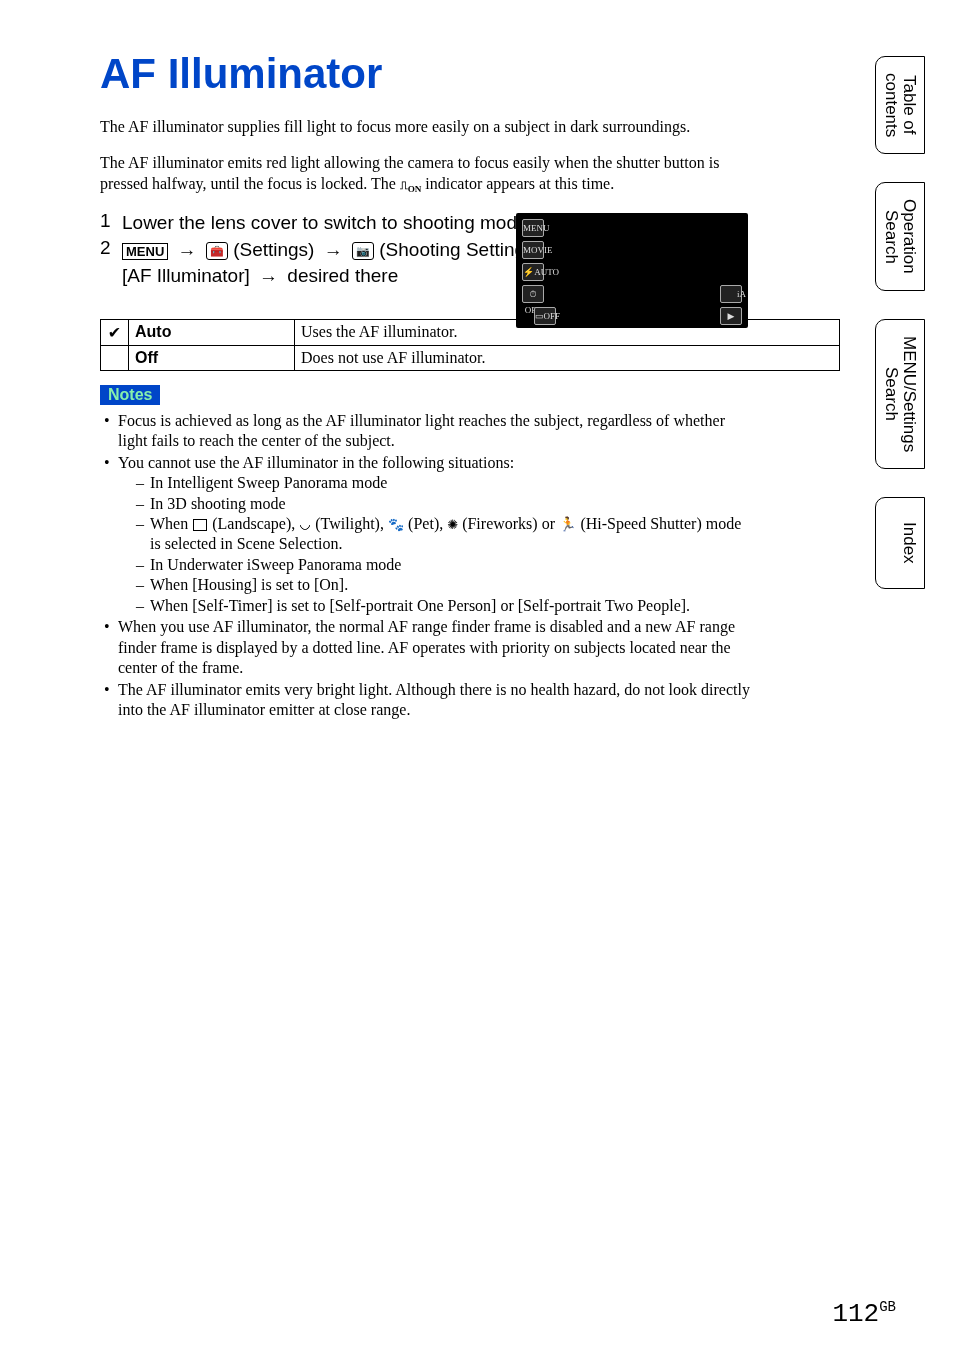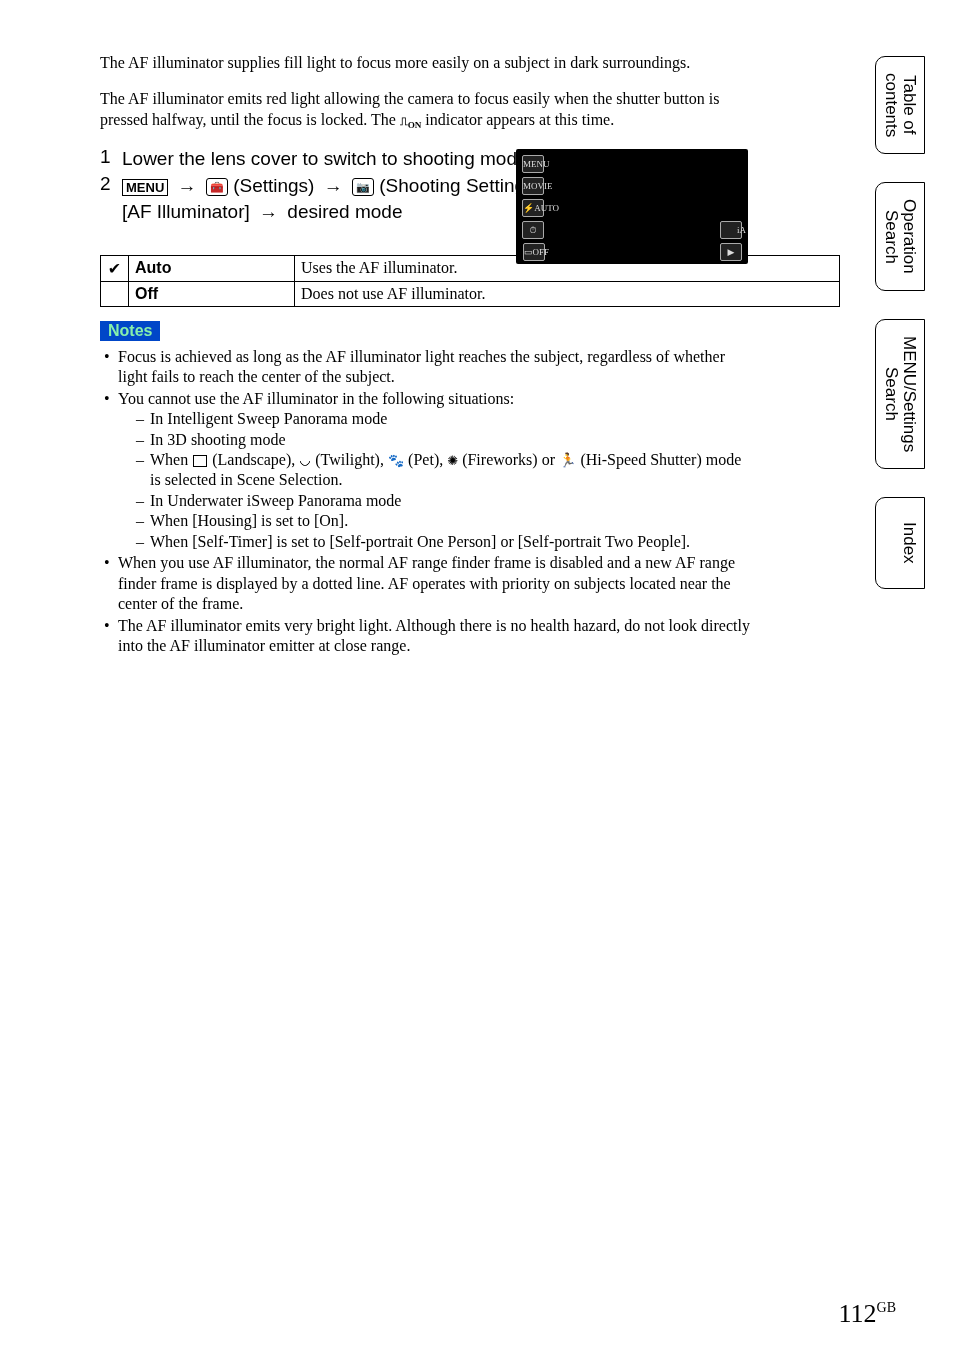--- a/index.html
+++ b/index.html
@@ -74,21 +74,21 @@
     background: #000; border-radius:2px;
   }
   .screenshot .sc-icon {
     position:absolute; width:22px; height:18px; border:1px solid #aaa; border-radius:2px;
     color:#ddd; font-size:9px; text-align:center; line-height:16px; background:#222;
   }
   .sc-menu { left:6px; top:6px; }
   .sc-movie { left:6px; top:28px; }
   .sc-flash { left:6px; top:50px; }
   .sc-timer { left:6px; top:72px; }
-  .sc-burst { left:7px; top:94px; }
+  .sc-burst { left:18px; top:94px; }
   .sc-mode { right:6px; top:72px;padding-left:16px; }
   .sc-play { right:6px; top:94px; }
   table.opts {
     border-collapse: collapse;
     width: 740px;
     margin-top: 30px;
     margin-bottom: 14px;
   }
   table.opts td {
     border: 1px solid #000;
@@ -137,28 +137,29 @@
     writing-mode: vertical-rl;
     text-orientation: sideways;
     padding: 16px 6px;
     text-align: center;
     line-height: 1.05;
     background:#fff;
   }
   .tab.short { padding: 24px 6px; }
   .page-num {
     position: absolute; right: 58px; bottom: 40px;
-    font-family: Liberation Serif, serif; font-size: 26px;
+    font-family: Liberation Mono, monospace; font-size: 26px;
   }
   .page-num sup { font-size: 14px; vertical-align: super; }
 </style>
 </head>
 <body>
 
 <div class="page">
+  <h1>AF Illuminator</h1>
 
   <div class="intro">
     <p><span>The AF illuminator supplies fill light to focus more easily on a subject in dark surroundings.</span></p>
     <p>
       <span>The AF illuminator emits red light allowing the camera to focus easily when the shutter button is pressed halfway, until the focus is locked. The </span><span class="indicator-icon">⎍<sub>ON</sub></span><span> indicator appears at this time.</span>
     </p>
   </div>
 
   <div class="steps">
     <div class="step-row">
@@ -171,21 +172,21 @@
         <span class="menu-btn">MENU</span>
         <span class="arrow">→</span>
         <span class="icon-box">🧰</span>
         <span>(Settings)</span>
         <span class="arrow">→</span>
         <span class="icon-box icon-camera">📷</span>
         <span>(Shooting Settings)</span>
         <span class="arrow">→</span>
         <span>[AF Illuminator]</span>
         <span class="arrow">→</span>
-        <span>desired mode</span>
+        <span>desired there</span>
       </div>
     </div>
 
     <div class="screenshot">
       <div class="sc-icon sc-menu">MENU</div>
       <div class="sc-icon sc-movie">MOVIE</div>
       <div class="sc-icon sc-flash">⚡AUTO</div>
       <div class="sc-icon sc-timer">⏱OFF</div>
       <div class="sc-icon sc-burst">▭OFF</div>
       <div class="sc-icon sc-mode">iA</div>

